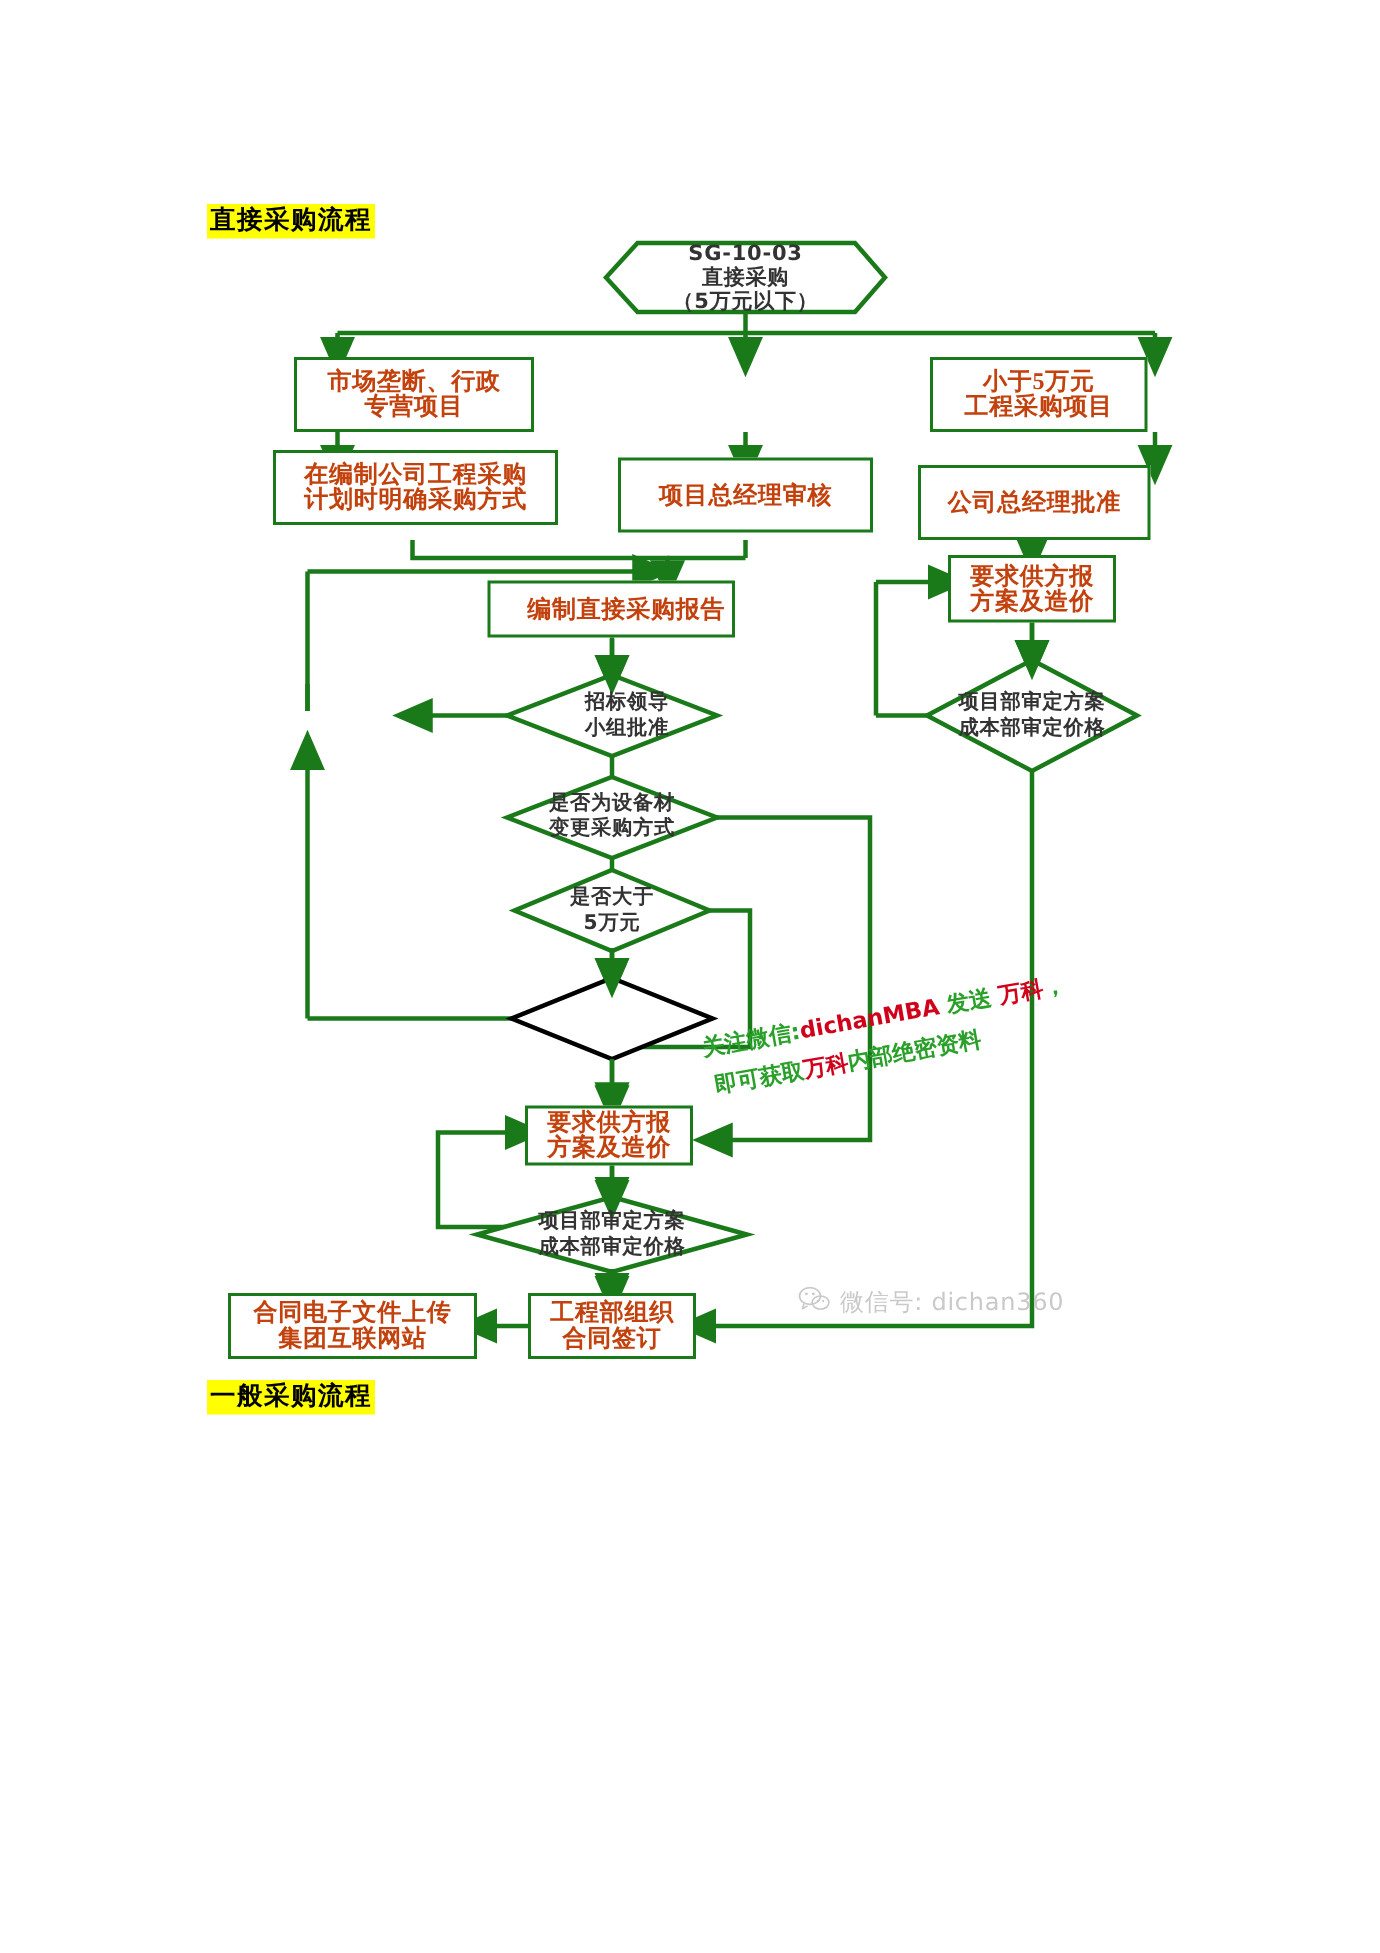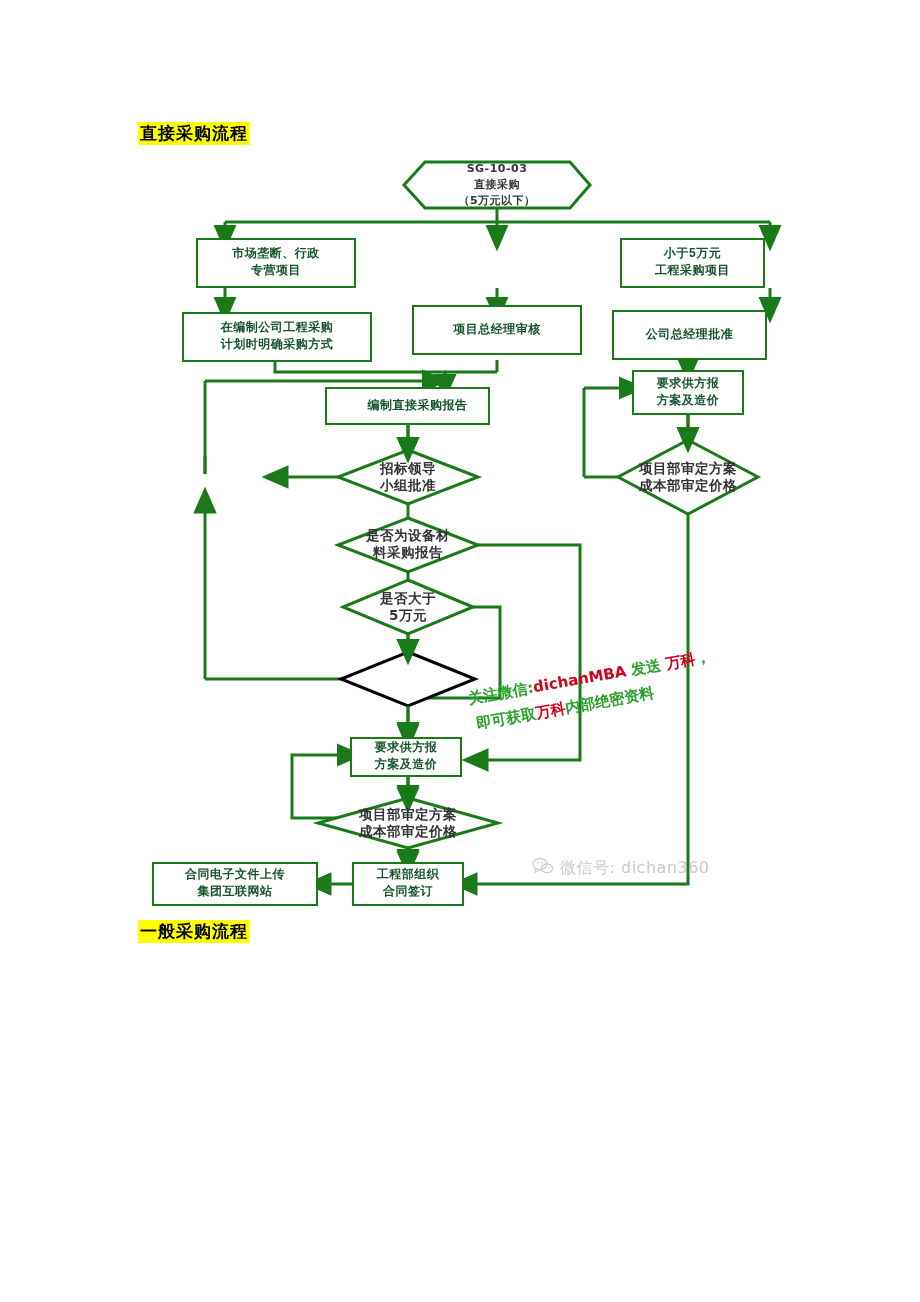--- a/index.html
+++ b/index.html
@@ -32,27 +32,27 @@
     white-space: nowrap;
     font-family: "DejaVu Sans", "Liberation Sans", sans-serif;
   }
   .node {
     position: absolute;
     box-sizing: border-box;
     display: flex;
     align-items: center;
     justify-content: center;
     text-align: center;
-    color: #14532d;
-    font-size: 12px;
+    color: #c2410c;
+    font-size: 16px;
     line-height: 17px;
     font-weight: bold;
     letter-spacing: 0.5px;
     white-space: pre-line;
-    font-family: Liberation Mono, monospace;
+    font-family: Liberation Serif, serif;
   }
   .box {
     border: 2.5px solid #1a7a1a;
     background: #ffffff;
   }
   .svg-layer {
     position: absolute;
     left: 0; top: 0;
     width: 920px;
     height: 1302px;
@@ -66,21 +66,21 @@
     text-align: center;
     color: #333333;
     font-size: 13.5px;
     line-height: 17px;
     font-weight: bold;
     letter-spacing: 0.5px;
     white-space: pre-line;
     font-family: "DejaVu Sans", "Liberation Sans", sans-serif;
   }
   .hex-text {
-    font-size: 11px;
+    font-size: 14px;
     line-height: 16px;
     justify-content: center;
   }
   .wm-main {
     position: absolute;
     left: 466px;
     top: 686px;
     transform: rotate(-10deg);
     transform-origin: left top;
     font-size: 15px;
@@ -204,57 +204,57 @@
       <path d="M408,426 L408,450" marker-end="url(#ag)"></path>
       <path d="M688,415 L688,440" marker-end="url(#ag)"></path>
       <path d="M408,610 L408,652" marker-end="url(#ag)" stroke-width="0"></path>
       <path d="M408,632 L408,652" marker-end="url(#ag)"></path>
       <path d="M408,706 L408,737" marker-end="url(#ag)"></path>
       <path d="M408,775 L408,800" marker-end="url(#ag)"></path>
       <path d="M408,846 L408,864" marker-end="url(#ag)"></path>
     </g>
   </svg>
 
-  <div class="hl-label" style="left:138px; top:122px;">直接采购流程</div>
+  <div class="hl-label" style="left:138px; top:136px;">直接采购流程</div>
   <div class="hl-label" style="left:138px; top:920px;">一般采购流程</div>
 
   <div class="shape-text hex-text" style="left:414px; top:162px; width:166px; height:46px; flex-direction:column;">
     <span>SG-10-03</span>
     <span>直接采购</span>
     <span>（5万元以下）</span>
   </div>
 
   <div class="node box" style="left:196px; top:238px; width:160px; height:50px;">市场垄断、行政
 专营项目</div>
 
 
   <div class="node box" style="left:620px; top:238px; width:145px; height:50px;">小于5万元
 工程采购项目</div>
 
-  <div class="node box" style="left:182px; top:312px; width:190px; height:50px;">在编制公司工程采购
+  <div class="node box" style="left:182px; top:300px; width:190px; height:50px;">在编制公司工程采购
 计划时明确采购方式</div>
 
   <div class="node box" style="left:412px; top:305px; width:170px; height:50px;">项目总经理审核</div>
 
   <div class="node box" style="left:612px; top:310px; width:155px; height:50px;">公司总经理批准</div>
 
   <div class="node box" style="left:325px; top:387px; width:165px; height:38px;padding-left:20px;">编制直接采购报告</div>
 
   <div class="node box" style="left:632px; top:370px; width:112px; height:45px;">要求供方报
 方案及造价</div>
 
 
-  <div class="shape-text" style="left:343px; top:454px; width:130px; height:46px;">招标领导
+  <div class="shape-text" style="left:353px; top:454px; width:130px; height:46px;">招标领导
 小组批准</div>
 
   <div class="shape-text" style="left:612px; top:454px; width:152px; height:46px;">项目部审定方案
 成本部审定价格</div>
 
   <div class="shape-text" style="left:340px; top:521px; width:136px; height:46px;">是否为设备材
-料采购报告</div>
+变更采购方式</div>
 
   <div class="shape-text" style="left:345px; top:584px; width:126px; height:46px;">是否大于
 5万元</div>
 
 
   <div class="node box" style="left:350px; top:737px; width:112px; height:40px;">要求供方报
 方案及造价</div>
 
   <div class="shape-text" style="left:332px; top:800px; width:152px; height:46px;">项目部审定方案
 成本部审定价格</div>

